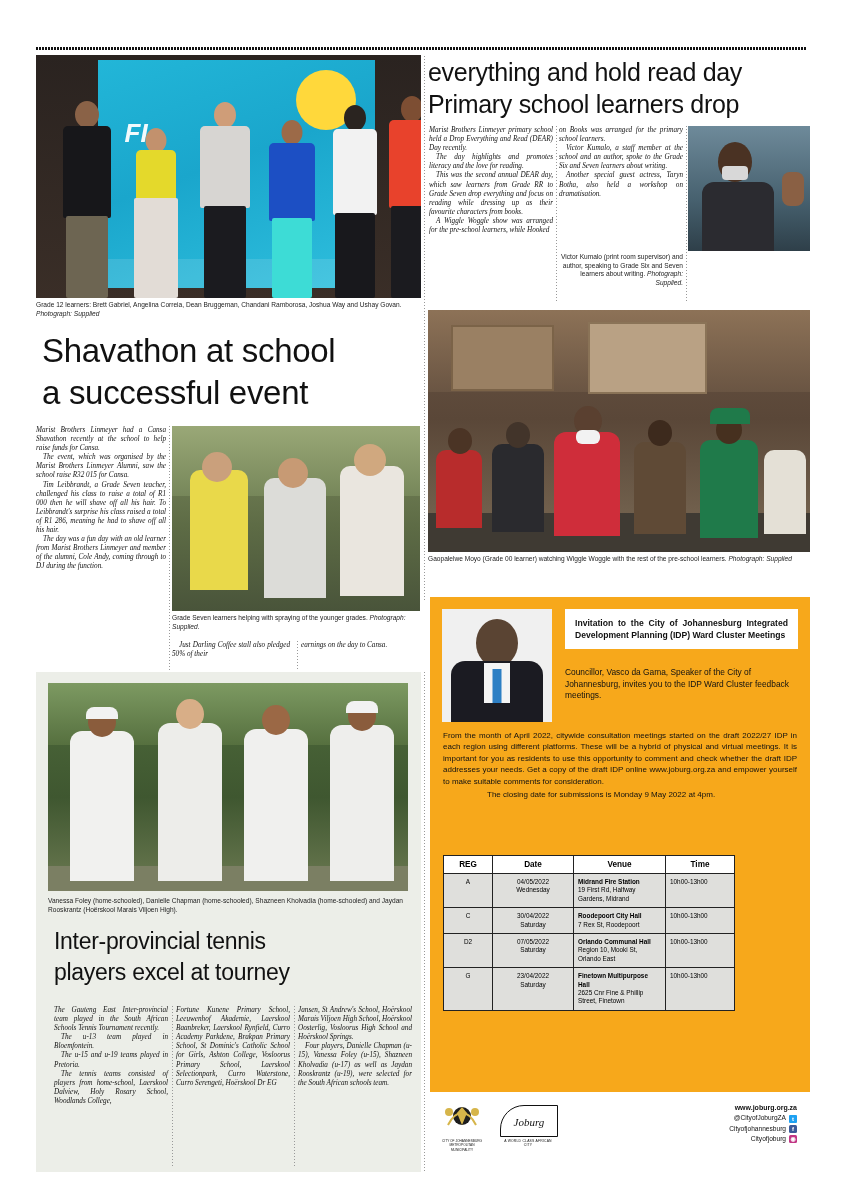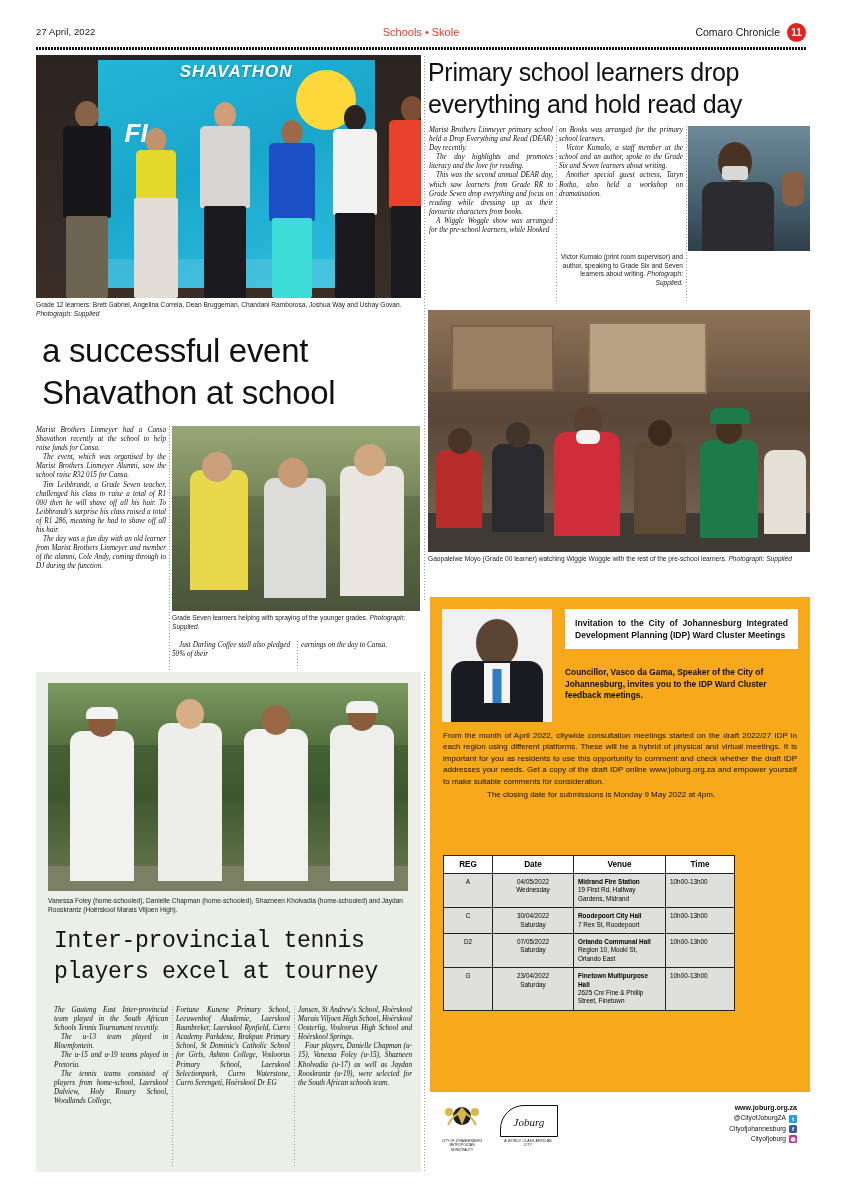--- a/index.html
+++ b/index.html
@@ -51,21 +51,21 @@
   .p-head{position:absolute;left:50%;transform:translateX(-50%);border-radius:50%;}
   .p-body{position:absolute;left:50%;transform:translateX(-50%);border-radius:5px 5px 2px 2px;}
   .p-legs{position:absolute;left:50%;transform:translateX(-50%);border-radius:2px;}
 
   
   .ad{position:absolute;left:430px;top:597px;width:380px;height:495px;background:#f7a81b;}
   .ad-photo{position:absolute;left:12px;top:12px;width:110px;height:113px;background:#e9e9e9;overflow:hidden;}
   .ad-box{position:absolute;left:135px;top:12px;right:12px;background:#fff;border:1px solid #fff;padding:7px 9px;}
   .ad-box-t{font-family:"Liberation Sans",sans-serif;font-size:8.6px;font-weight:bold;line-height:12px;text-align:justify;color:#111;}
   .ad-sub{position:absolute;left:135px;top:70px;right:12px;font-family:"Liberation Sans",sans-serif;
-     font-size:8.4px;font-weight:bold;line-height:11.6px;color:#111;}
+     font-size:8.4px;font-weight:normal;line-height:11.6px;color:#111;}
   .ad-para{position:absolute;left:13px;right:13px;top:133px;font-family:"Liberation Sans",sans-serif;
      font-size:8px;line-height:11.4px;text-align:justify;color:#111;}
   .ad-sched{position:absolute;left:13px;top:229px;font-family:"Liberation Sans",sans-serif;
      font-size:8.4px;font-weight:bold;line-height:11.5px;color:#111;}
   table.sched{position:absolute;left:13px;top:258px;width:292px;border-collapse:collapse;background:#dfdfdc;}
   table.sched th,table.sched td{border:1px solid #222;font-family:"Liberation Sans",sans-serif;vertical-align:top;}
   table.sched th{background:#fff;font-size:8.2px;font-weight:bold;text-align:center;padding:4px 2px;}
   table.sched td{font-size:6.4px;padding:4px 4px;line-height:8.4px;}
   td.c-reg{text-align:center;font-size:7.6px;width:40px;padding-top:6px;}
   td.c-date{text-align:center;width:72px;}
@@ -91,34 +91,27 @@
   .tennis-block{position:absolute;left:36px;top:672px;width:385px;height:500px;background:#eceee8;}
 
   
   .vrule{position:absolute;width:1px;background:repeating-linear-gradient(180deg,#999 0 1px,transparent 1px 3px);}
 </style>
 </head>
 <body>
 
 <div class="page">
 
-  <div class="masthead">
-    <div class="mast-date">27 April, 2022</div>
-    <div class="mast-center">Schools • Skole</div>
-    <div class="mast-right">Comaro Chronicle</div>
-    <div class="page-badge">11</div>
-  </div>
   <div class="mast-rule"></div>
 
   <div class="photo" style="left:36px;top:55px;width:385px;height:243px;">
     <div class="ph-inner">
       <div class="sv-wall"></div>
       <div class="sv-banner"></div>
       <div class="sv-ball"></div>
-      <div class="sv-title">SHAVATHON</div>
       <div class="sv-fi">FI</div>
       <div class="sv-footer"></div>
 
       <div class="person" style="left:22px;width:58px;height:205px;">
         <div class="p-head" style="top:8px;width:24px;height:27px;background:#8a6247;"></div>
         <div class="p-body" style="top:33px;width:48px;height:92px;background:#17171a;"></div>
         <div class="p-legs" style="top:123px;width:42px;height:82px;background:#6d6552;"></div>
       </div>
       <div class="person" style="left:92px;width:56px;height:198px;">
         <div class="p-head" style="top:28px;width:21px;height:25px;background:#c2916d;"></div>
@@ -146,22 +139,22 @@
         <div class="p-legs" style="top:120px;width:42px;height:92px;background:#1b1b1f;"></div>
       </div>
     </div>
   </div>
   <div class="caption" style="position:absolute;left:36px;top:301px;width:385px;">
     <span>Grade 12 learners: Brett Gabriel, Angelina Correia, Dean Bruggeman, Chandani Ramborosa, Joshua Way and Ushay Govan.</span>
     <i>Photograph: Supplied</i>
   </div>
 
   <div class="headline" style="position:absolute;left:428px;top:56px;width:382px;font-size:25px;line-height:32px;">
+    <div>everything and hold read day</div>
     <div>Primary school learners drop</div>
-    <div>everything and hold read day</div>
   </div>
 
   <div class="body-col" style="position:absolute;left:429px;top:126px;width:124px;">
     <p class="first">Marist Brothers Linmeyer primary school held a Drop Everything and Read (DEAR) Day recently.</p>
     <p>The day highlights and promotes literacy and the love for reading.</p>
     <p>This was the second annual DEAR day, which saw learners from Grade RR to Grade Seven drop everything and focus on reading while dressing up as their favourite characters from books.</p>
     <p>A Wiggle Woggle show was arranged for the pre-school learners, while Hooked</p>
   </div>
   <div class="body-col" style="position:absolute;left:559px;top:126px;width:124px;">
     <p class="first">on Books was arranged for the primary school learners.</p>
@@ -176,22 +169,22 @@
       <div style="position:absolute;left:14px;top:56px;width:72px;height:69px;border-radius:12px 12px 0 0;background:#2b2b30;"></div>
       <div style="position:absolute;right:6px;top:46px;width:22px;height:34px;border-radius:8px;background:#8a6044;"></div>
     </div>
   </div>
   <div class="caption" style="position:absolute;left:559px;top:253px;width:124px;text-align:right;">
     <span>Victor Kumalo (print room supervisor) and author, speaking to Grade Six and Seven learners about writing.</span>
     <i>Photograph: Supplied.</i>
   </div>
 
   <div class="headline" style="position:absolute;left:42px;top:330px;width:385px;font-size:33px;line-height:42px;">
+    <div>Shavathon at school</div>
     <div>a successful event</div>
-    <div>Shavathon at school</div>
   </div>
 
   <div class="body-col" style="position:absolute;left:36px;top:426px;width:130px;">
     <p class="first">Marist Brothers Linmeyer had a Cansa Shavathon recently at the school to help raise funds for Cansa.</p>
     <p>The event, which was organised by the Marist Brothers Linmeyer Alumni, saw the school raise R32 015 for Cansa.</p>
     <p>Tim Leibbrandt, a Grade Seven teacher, challenged his class to raise a total of R1 000 then he will shave off all his hair. To Leibbrandt's surprise his class raised a total of R1 286, meaning he had to shave off all his hair.</p>
     <p>The day was a fun day with an old learner from Marist Brothers Linmeyer and member of the alumni, Cole Andy, coming through to DJ during the function.</p>
   </div>
 
   <div class="photo" style="left:172px;top:426px;width:248px;height:185px;">
@@ -258,21 +251,21 @@
       <div style="position:absolute;left:214px;bottom:156px;width:28px;height:30px;border-radius:50%;background:#9b6845;"></div>
       <div style="position:absolute;left:282px;bottom:10px;width:64px;height:156px;border-radius:12px 12px 0 0;background:#eeeeec;"></div>
       <div style="position:absolute;left:300px;bottom:160px;width:28px;height:30px;border-radius:50%;background:#8a5c3c;"></div>
       <div style="position:absolute;left:298px;bottom:178px;width:32px;height:12px;border-radius:8px 8px 0 0;background:#f2f2f2;"></div>
     </div>
   </div>
   <div class="caption" style="position:absolute;left:48px;top:897px;width:360px;">
     <span>Vanessa Foley (home-schooled), Danielle Chapman (home-schooled), Shazneen Kholvadia (home-schooled) and Jaydan Rooskrantz (Hoërskool Marais Viljoen High).</span>
   </div>
 
-  <div class="headline" style="position:absolute;left:54px;top:926px;width:370px;font-size:23px;line-height:31px;font-family:Liberation Mono, monospace;">
+  <div class="headline" style="position:absolute;left:54px;top:926px;width:370px;font-size:23px;line-height:31px;">
     <div>Inter-provincial tennis</div>
     <div>players excel at tourney</div>
   </div>
 
   <div class="body-col" style="position:absolute;left:54px;top:1006px;width:114px;">
     <p class="first">The Gauteng East Inter-provincial team played in the South African Schools Tennis Tournament recently.</p>
     <p>The u-13 team played in Bloemfontein.</p>
     <p>The u-15 and u-19 teams played in Pretoria.</p>
     <p>The tennis teams consisted of players from home-school, Laerskool Dalview, Holy Rosary School, Woodlands College,</p>
   </div>

